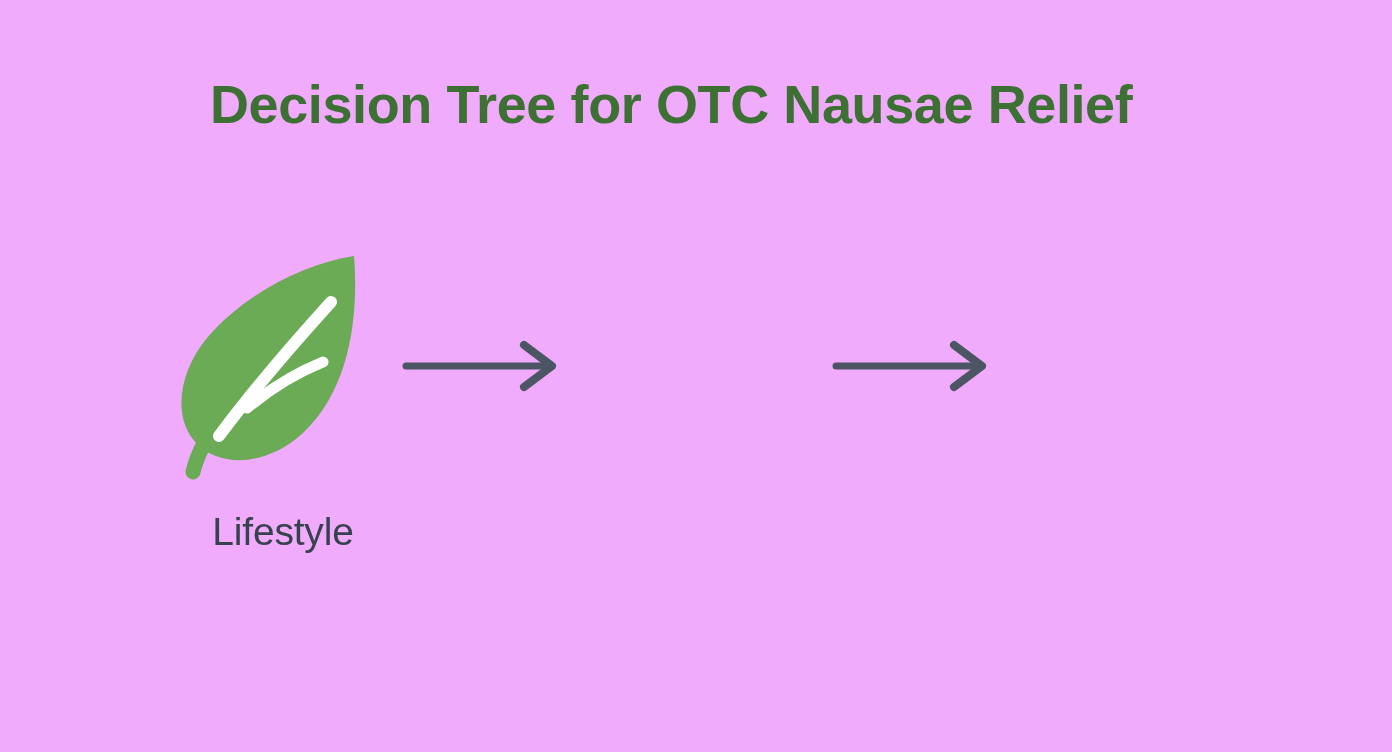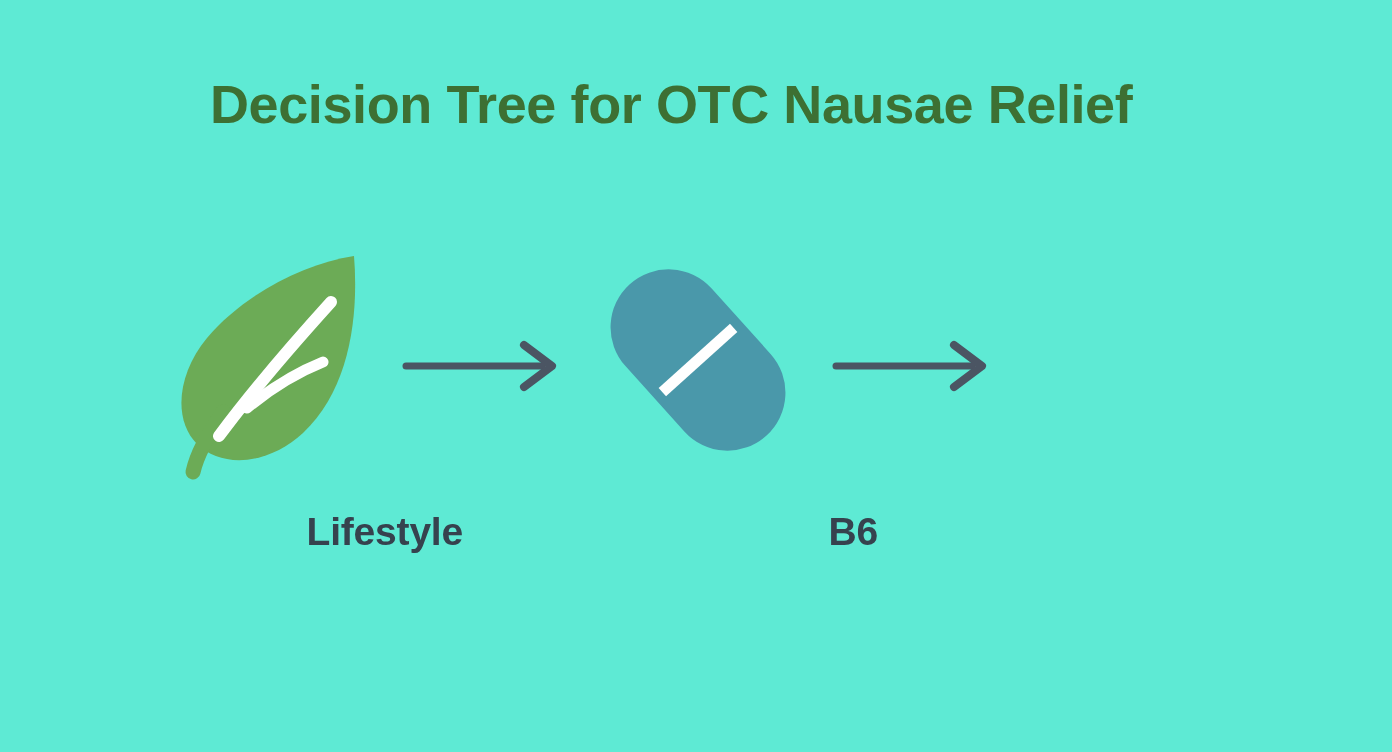--- a/index.html
+++ b/index.html
@@ -11,21 +11,21 @@
     width: 1392px;
     height: 752px;
     background: #fdfdfd;
     font-family: "Liberation Sans", "DejaVu Sans", sans-serif;
     overflow: hidden;
   }
   #infographic {
     position: relative;
     width: 1392px;
     height: 752px;
-    background: #5eead4;
+    background: #f0abfc;
   }
 
   
   #title {
     position: absolute;
     left: 210px;
     top: 68px;
     width: 980px;
     font-size: 54px;
     font-weight: bold;
@@ -55,23 +55,23 @@
     left: 0;
     top: 0;
     width: 240px;
     height: 240px;
   }
   .step-label {
     position: absolute;
     left: -60px;
     top: 268px;
     width: 360px;
-    text-align: right;
+    text-align: center;
     font-size: 39px;
-    font-weight: bold;
+    font-weight: normal;
     color: #36424e;
     letter-spacing: -0.2px;
     white-space: nowrap;
     line-height: 48px;
   }
 
   #step-lifestyle { left: 163px; }
   #step-b6        { left: 578px; }
   #step-b6dox     { left: 1013px; }
 
@@ -115,31 +115,20 @@
       <div class="step-label">Lifestyle</div>
     </div>
 
     <div class="arrow" id="arrow-1">
       <svg width="160" height="60" viewBox="0 0 160 60" xmlns="http://www.w3.org/2000/svg">
         <line x1="4" y1="30" x2="140" y2="30" stroke="#4b5563" stroke-width="7" stroke-linecap="round"></line>
         <polyline points="122,9 150,30 122,51" fill="none" stroke="#4b5563" stroke-width="8" stroke-linecap="round" stroke-linejoin="round"></polyline>
       </svg>
     </div>
 
-    <div class="step" id="step-b6">
-      <div class="step-icon">
-        <svg width="240" height="240" viewBox="0 0 240 240" xmlns="http://www.w3.org/2000/svg">
-          <g transform="rotate(-42 120 120)">
-            <rect x="62" y="18" width="116" height="204" rx="58" ry="58" fill="#4a98aa"></rect>
-            <line x1="72" y1="120" x2="168" y2="120" stroke="#ffffff" stroke-width="11" stroke-linecap="butt"></line>
-          </g>
-        </svg>
-      </div>
-      <div class="step-label">B6</div>
-    </div>
 
     <div class="arrow" id="arrow-2">
       <svg width="160" height="60" viewBox="0 0 160 60" xmlns="http://www.w3.org/2000/svg">
         <line x1="4" y1="30" x2="140" y2="30" stroke="#4b5563" stroke-width="7" stroke-linecap="round"></line>
         <polyline points="122,9 150,30 122,51" fill="none" stroke="#4b5563" stroke-width="8" stroke-linecap="round" stroke-linejoin="round"></polyline>
       </svg>
     </div>
 
 
   </div>

